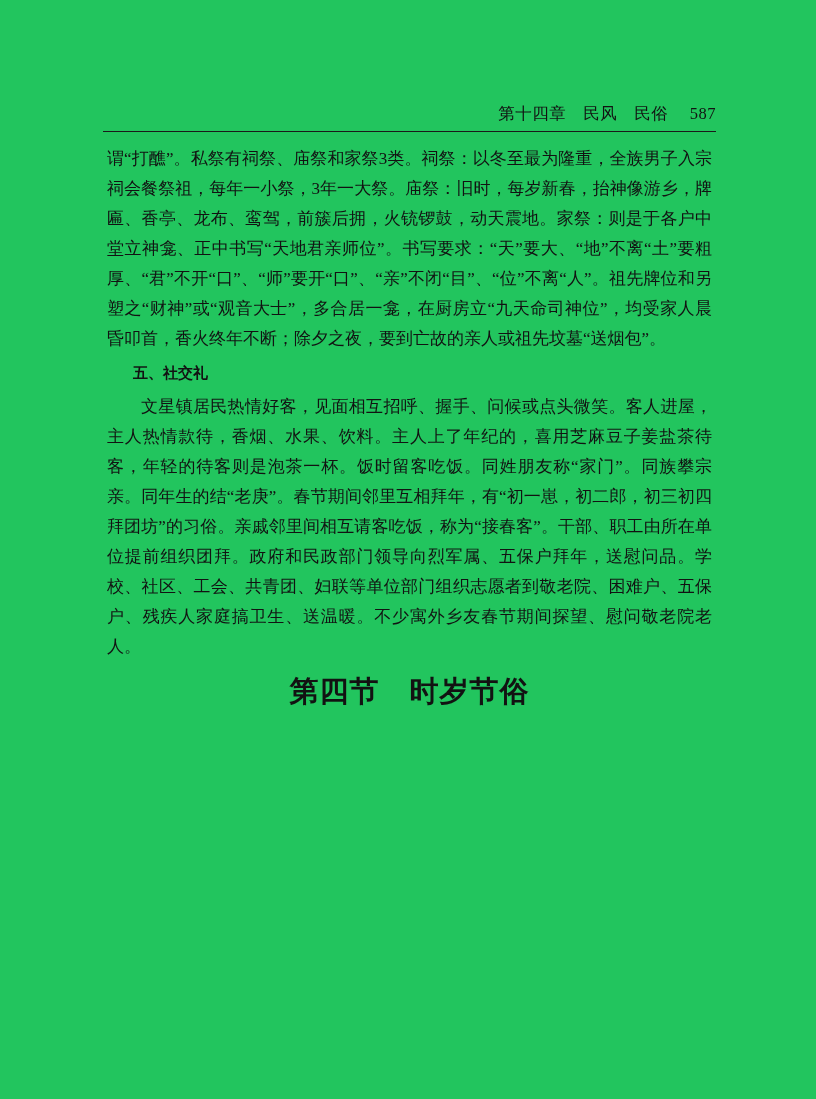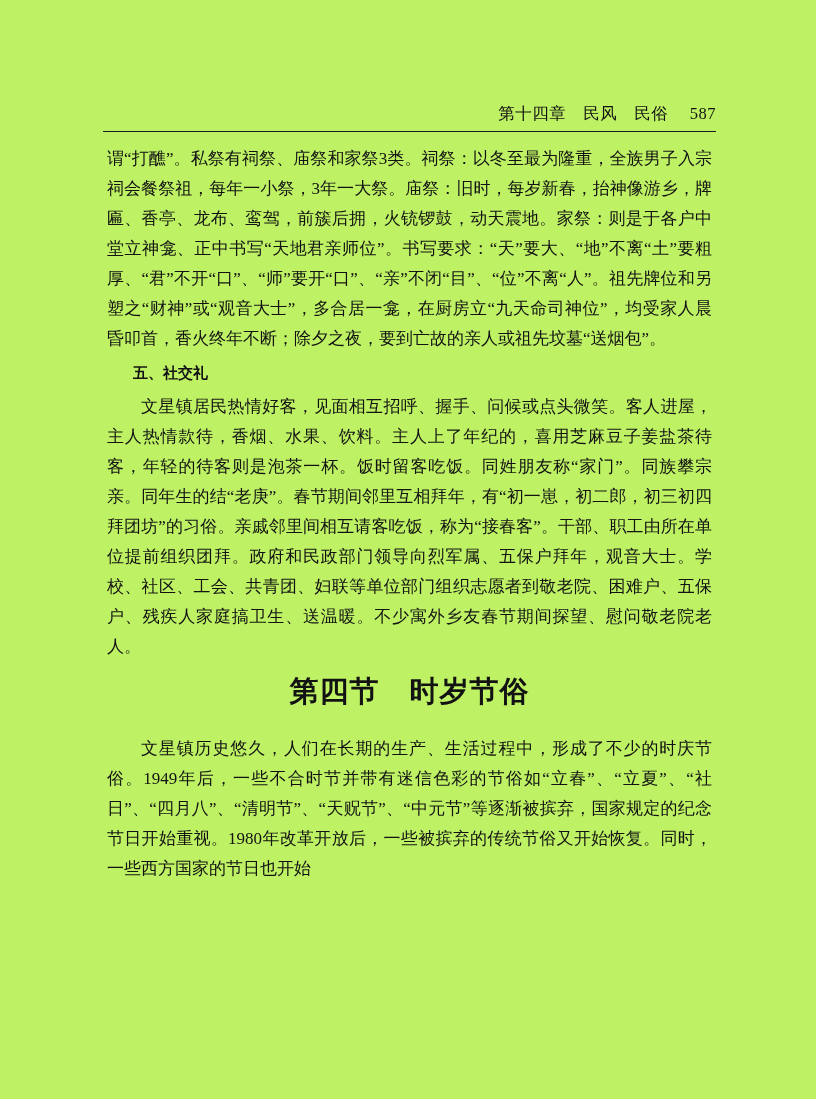--- a/index.html
+++ b/index.html
@@ -5,21 +5,21 @@
   html, body {
     margin: 0;
     padding: 0;
     background: #e8e8e8;
   }
   .page {
     position: relative;
     width: 816px;
     height: 1099px;
     margin: 0 auto;
-    background: #bef264;
+    background: #22c55e;
     font-family: "Liberation Serif", "DejaVu Serif", serif;
     color: #121212;
     overflow: hidden;
   }
   .content {
     position: absolute;
     left: 103px;
     top: 103px;
     width: 613px;
   }
@@ -73,19 +73,18 @@
   <div class="content">
 
     <div class="running-header">
       <span class="chapter-line">第十四章　民风　民俗</span>
       <span class="page-number">587</span>
     </div>
 
     <div class="body-text">
       <p class="para">谓“打醮”。私祭有祠祭、庙祭和家祭3类。祠祭：以冬至最为隆重，全族男子入宗祠会餐祭祖，每年一小祭，3年一大祭。庙祭：旧时，每岁新春，抬神像游乡，牌匾、香亭、龙布、鸾驾，前簇后拥，火铳锣鼓，动天震地。家祭：则是于各户中堂立神龛、正中书写“天地君亲师位”。书写要求：“天”要大、“地”不离“土”要粗厚、“君”不开“口”、“师”要开“口”、“亲”不闭“目”、“位”不离“人”。祖先牌位和另塑之“财神”或“观音大士”，多合居一龛，在厨房立“九天命司神位”，均受家人晨昏叩首，香火终年不断；除夕之夜，要到亡故的亲人或祖先坟墓“送烟包”。</p>
       <h3 class="sub-heading">五、社交礼</h3>
-      <p class="para indent">文星镇居民热情好客，见面相互招呼、握手、问候或点头微笑。客人进屋，主人热情款待，香烟、水果、饮料。主人上了年纪的，喜用芝麻豆子姜盐茶待客，年轻的待客则是泡茶一杯。饭时留客吃饭。同姓朋友称“家门”。同族攀宗亲。同年生的结“老庚”。春节期间邻里互相拜年，有“初一崽，初二郎，初三初四拜团坊”的习俗。亲戚邻里间相互请客吃饭，称为“接春客”。干部、职工由所在单位提前组织团拜。政府和民政部门领导向烈军属、五保户拜年，观音大士。学校、社区、工会、共青团、妇联等单位部门组织志愿者到敬老院、困难户、五保户、残疾人家庭搞卫生、送温暖。不少寓外乡友春节期间探望、慰问敬老院老人。</p>
+      <p class="para indent">文星镇居民热情好客，见面相互招呼、握手、问候或点头微笑。客人进屋，主人热情款待，香烟、水果、饮料。主人上了年纪的，喜用芝麻豆子姜盐茶待客，年轻的待客则是泡茶一杯。饭时留客吃饭。同姓朋友称“家门”。同族攀宗亲。同年生的结“老庚”。春节期间邻里互相拜年，有“初一崽，初二郎，初三初四拜团坊”的习俗。亲戚邻里间相互请客吃饭，称为“接春客”。干部、职工由所在单位提前组织团拜。政府和民政部门领导向烈军属、五保户拜年，送慰问品。学校、社区、工会、共青团、妇联等单位部门组织志愿者到敬老院、困难户、五保户、残疾人家庭搞卫生、送温暖。不少寓外乡友春节期间探望、慰问敬老院老人。</p>
       <h2 class="section-title">第四节　时岁节俗</h2>
-      <p class="para indent">文星镇历史悠久，人们在长期的生产、生活过程中，形成了不少的时庆节俗。1949年后，一些不合时节并带有迷信色彩的节俗如“立春”、“立夏”、“社日”、“四月八”、“清明节”、“天贶节”、“中元节”等逐渐被摈弃，国家规定的纪念节日开始重视。1980年改革开放后，一些被摈弃的传统节俗又开始恢复。同时，一些西方国家的节日也开始</p>
     </div>
 
   </div>
 </div>
 
 </body></html>

